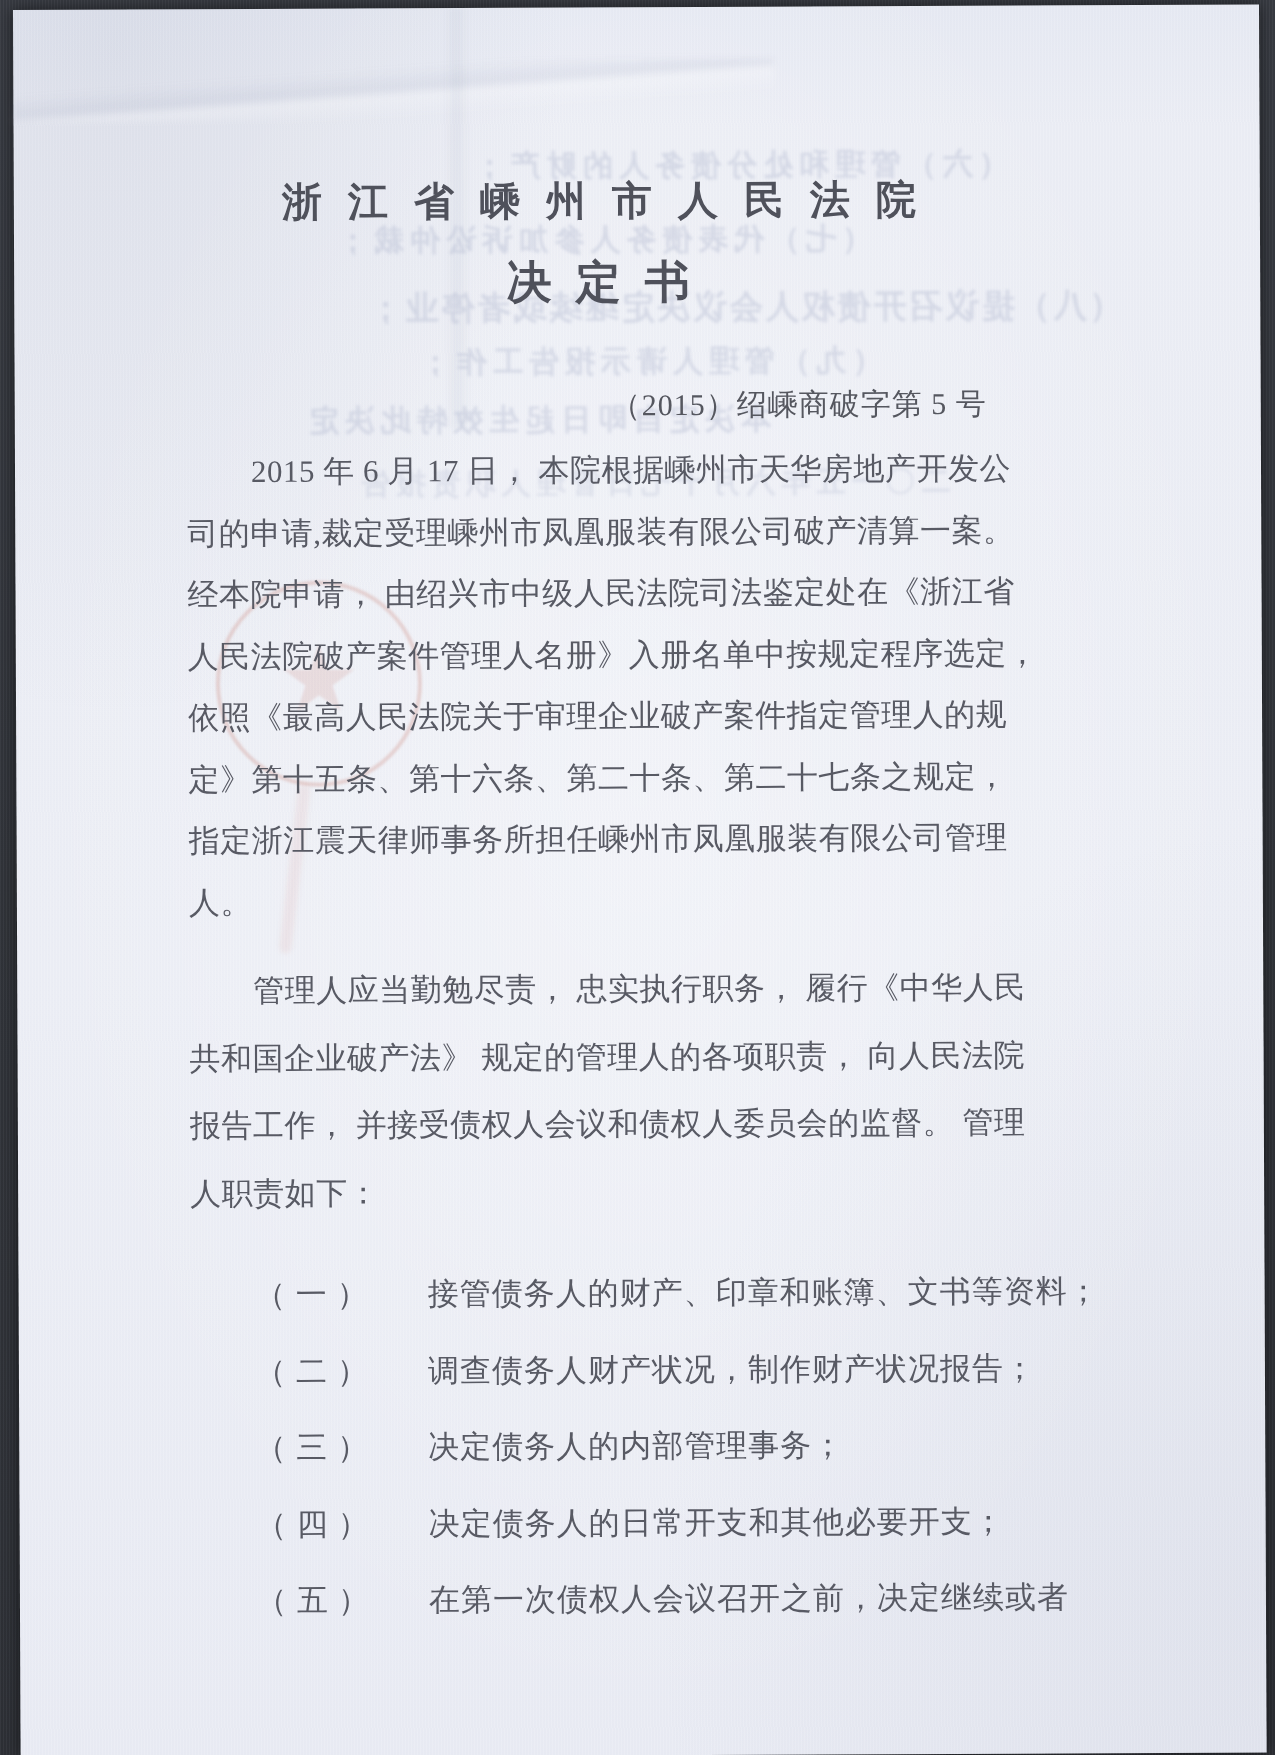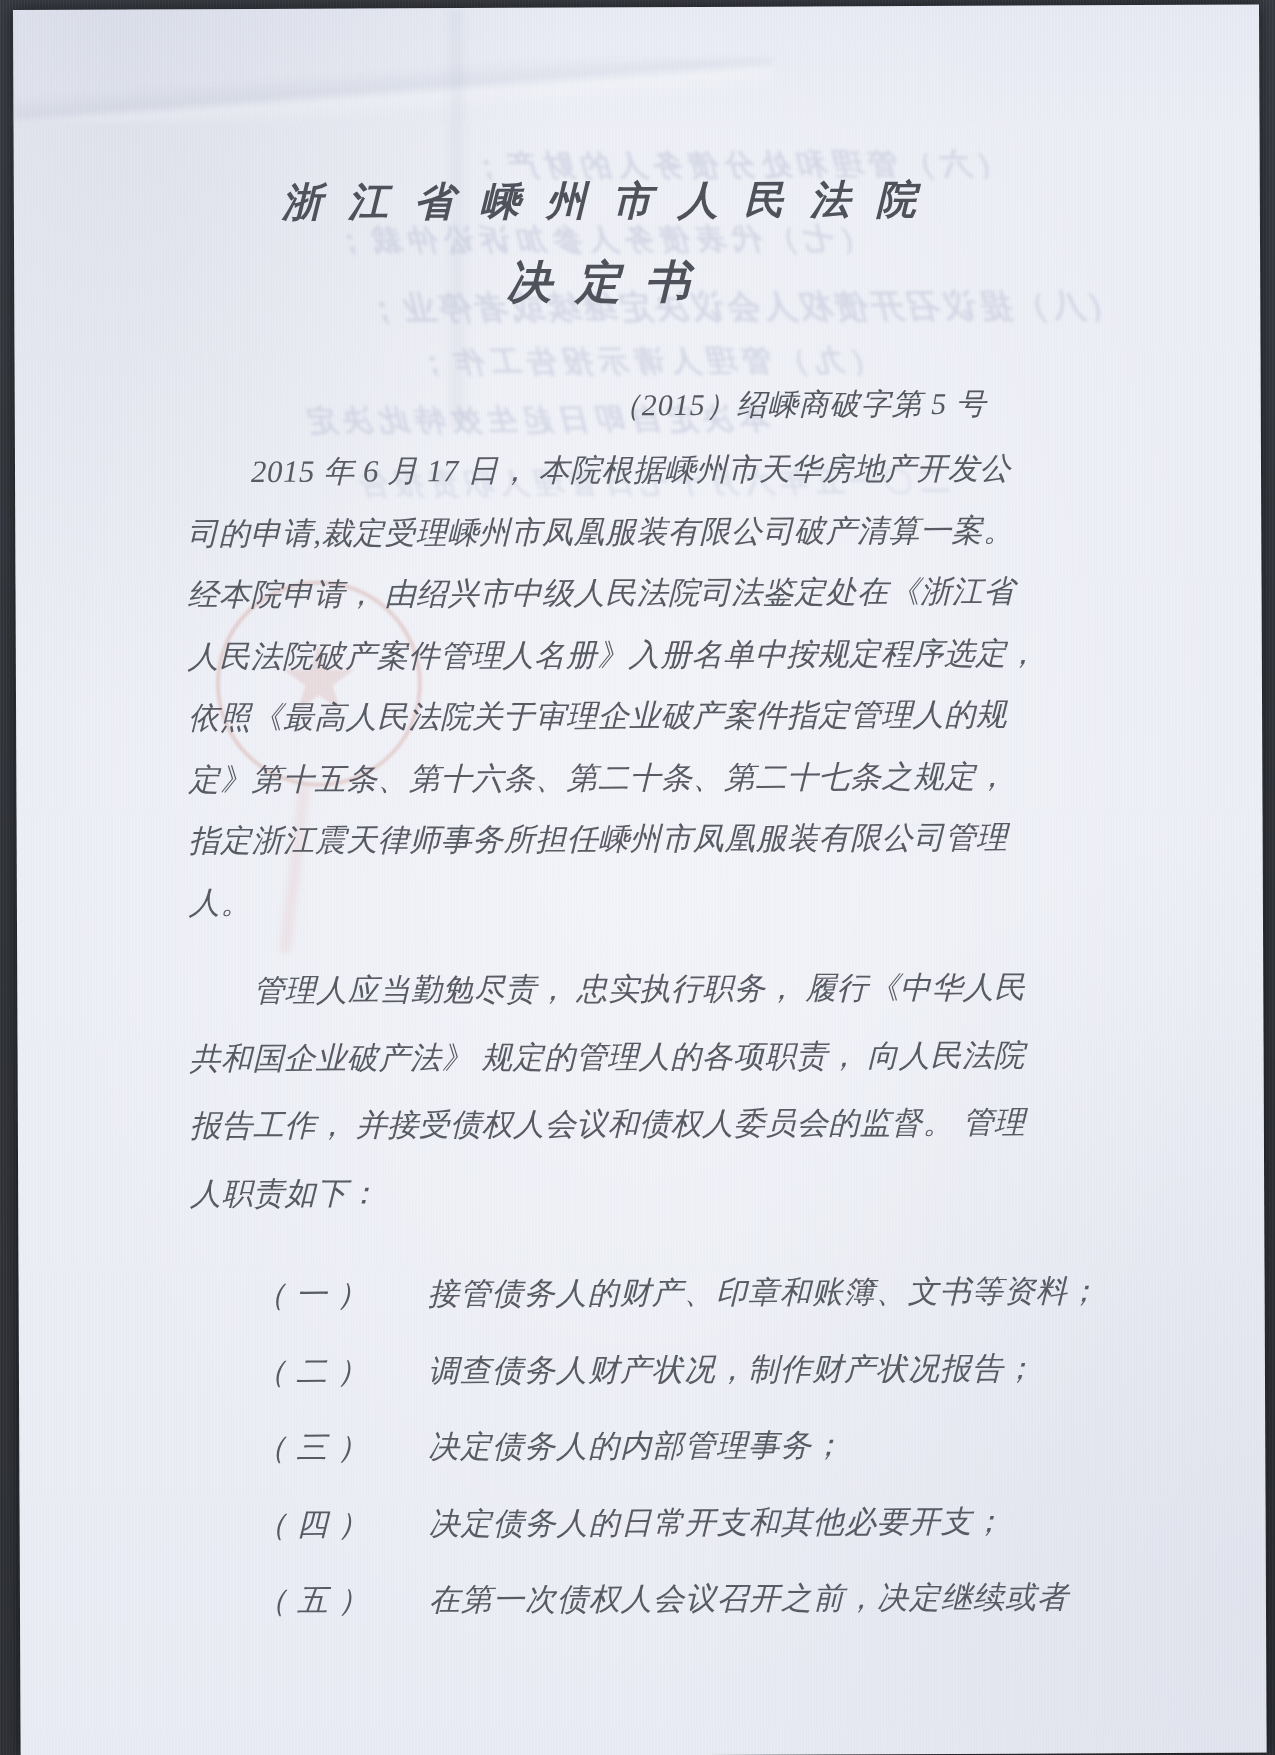--- a/index.html
+++ b/index.html
@@ -5,21 +5,20 @@
   html,body{margin:0;padding:0;}
   body{
     width:1275px;height:1755px;overflow:hidden;position:relative;
     background:#34373d;
     font-family:"Liberation Serif","DejaVu Serif",serif;
   }
   .scan{position:absolute;inset:0;
     background:
       repeating-linear-gradient(90deg, rgba(255,255,255,0.03) 0 1px, rgba(0,0,0,0.05) 1px 3px),
       linear-gradient(180deg,#3a3d44 0%,#33363c 50%,#2f3238 100%);
-    font-style: italic;
   }
   .paper{
     position:absolute;left:13px;top:10px;width:1246px;height:1748px;
     transform:rotate(-0.25deg);transform-origin:top left;
     background:
       repeating-linear-gradient(90deg, rgba(255,255,255,0.05) 0 1px, rgba(40,60,110,0.012) 1px 3px),
       radial-gradient(ellipse at 8% 2%, rgba(100,110,140,0.10), transparent 28%),
       radial-gradient(ellipse at 50% 45%, rgba(255,255,255,0.35), transparent 70%),
       radial-gradient(ellipse at 100% 92%, rgba(110,120,150,0.08), transparent 35%),
       linear-gradient(180deg,#e7eaf3 0%,#eceef5 7%,#edeff6 55%,#eaecf4 100%);

